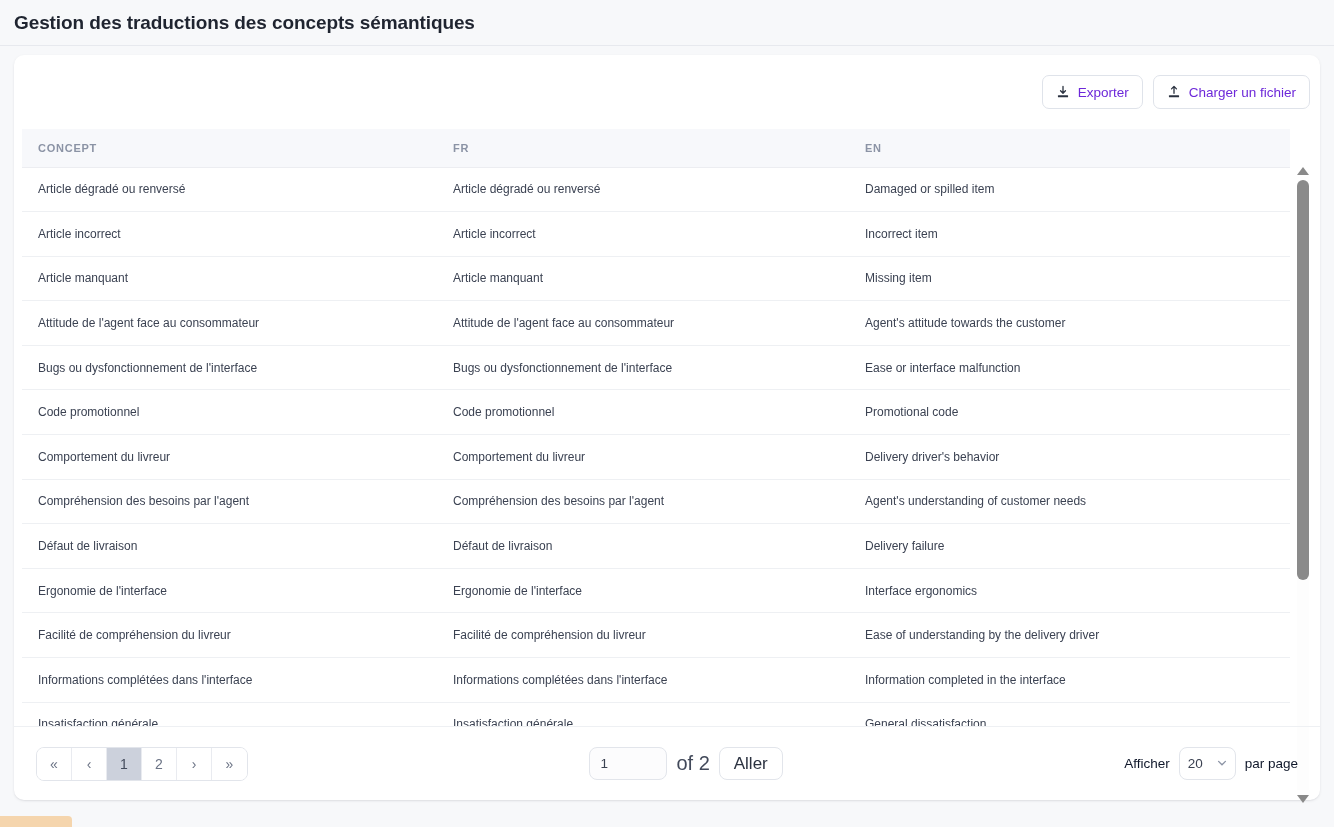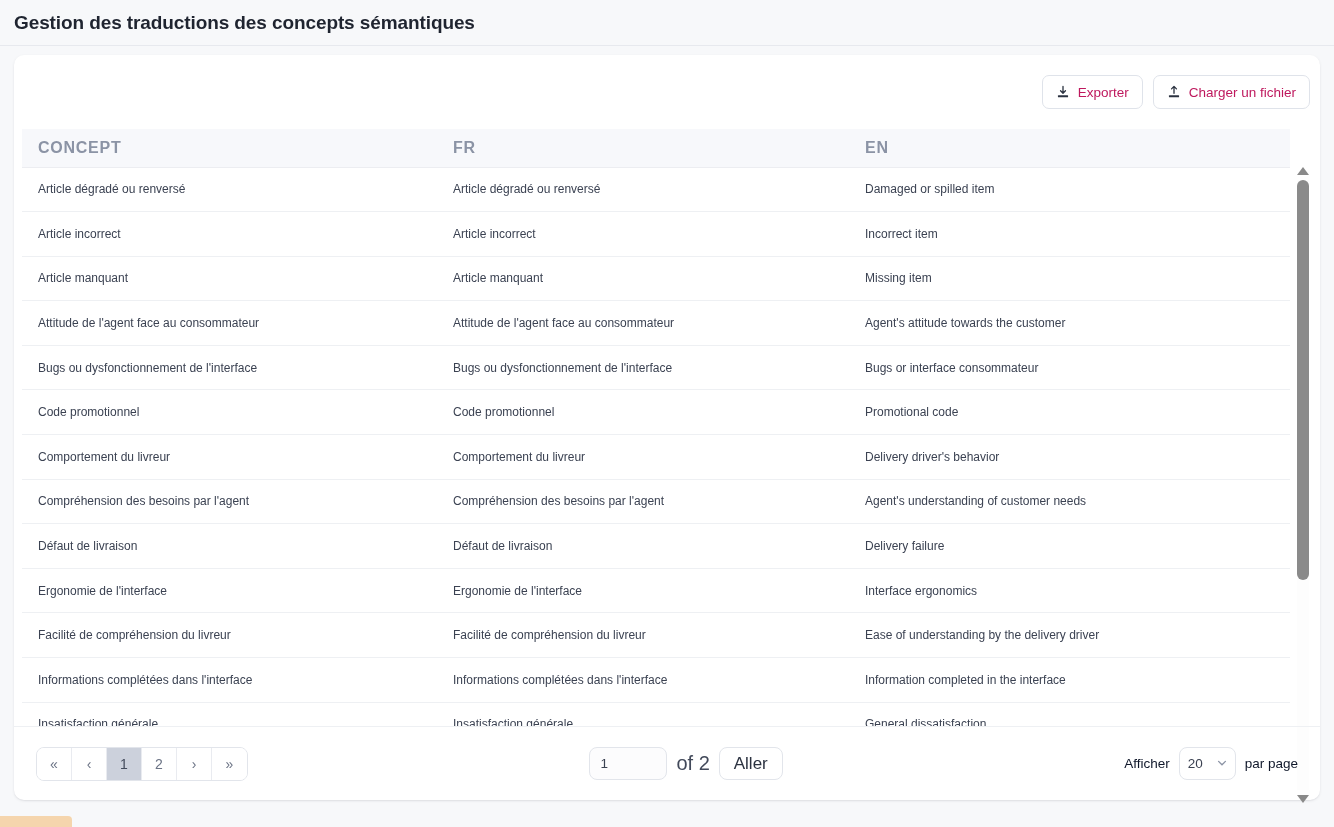--- a/index.html
+++ b/index.html
@@ -50,21 +50,21 @@
   .tb-btn {
     display: inline-flex;
     align-items: center;
     gap: 8px;
     height: 34px;
     padding: 0 13px;
     background: #ffffff;
     border: 1px solid #dfe3ea;
     border-radius: 7px;
     font-size: 13.5px;
-    color: #be185d;
+    color: #6d28d9;
     cursor: pointer;
     white-space: nowrap;
   }
   .tb-btn svg { display: block; }
 
   
   #table-region {
     position: absolute;
     left: 8px;
     top: 74px;
@@ -73,21 +73,21 @@
     overflow: hidden;
   }
   table {
     border-collapse: collapse;
     width: 1268px;
     table-layout: fixed;
   }
   thead th {
     background: #f7f8fb;
     text-align: left;
-    font-size: 16px;
+    font-size: 11px;
     font-weight: bold;
     letter-spacing: .75px;
     color: #8b93a5;
     height: 38px;
     padding: 0 0 0 16px;
     border-bottom: 1px solid #ecedf1;
   }
   tbody td {
     font-size: 12px;
     color: #3b4252;
@@ -321,21 +321,21 @@
             <td>Missing item</td>
           </tr>
           <tr>
             <td>Attitude de l'agent face au consommateur</td>
             <td>Attitude de l'agent face au consommateur</td>
             <td>Agent's attitude towards the customer</td>
           </tr>
           <tr>
             <td>Bugs ou dysfonctionnement de l'interface</td>
             <td>Bugs ou dysfonctionnement de l'interface</td>
-            <td>Bugs or interface consommateur</td>
+            <td>Ease or interface malfunction</td>
           </tr>
           <tr>
             <td>Code promotionnel</td>
             <td>Code promotionnel</td>
             <td>Promotional code</td>
           </tr>
           <tr>
             <td>Comportement du livreur</td>
             <td>Comportement du livreur</td>
             <td>Delivery driver's behavior</td>

